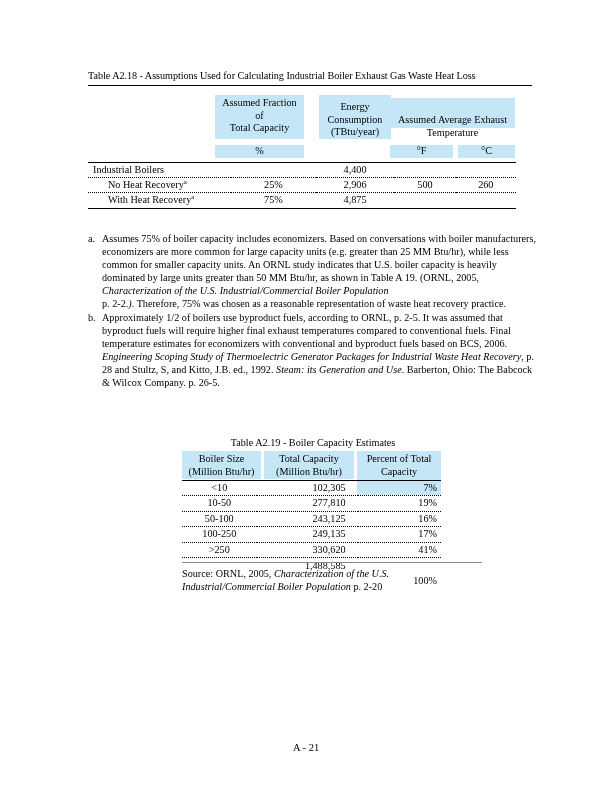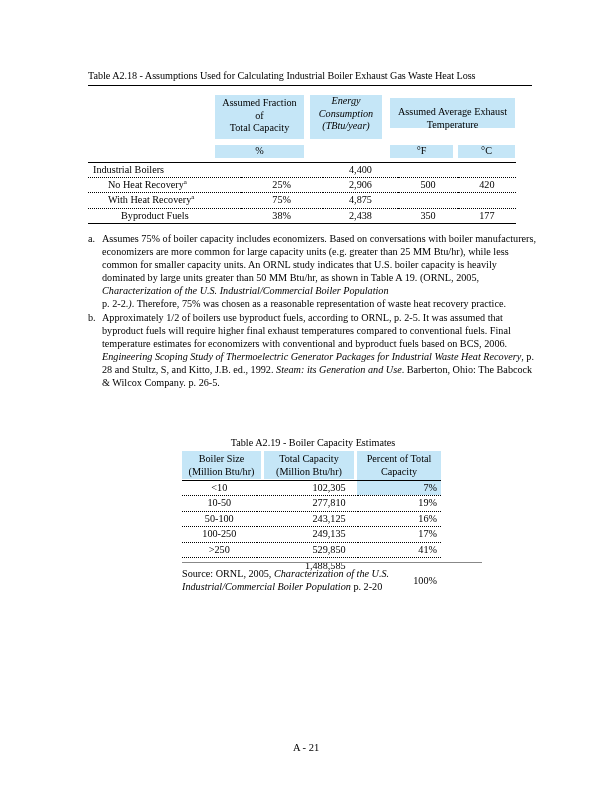--- a/index.html
+++ b/index.html
@@ -40,22 +40,22 @@
   .hdr-cell {
     position: absolute;
     background: #c5e6f7;
     font-size: 10.2px;
     line-height: 12.6px;
     text-align: center;
     color: #000;
     box-sizing: border-box;
   }
   #hdr-fraction { left: 215px; top: 95px; width: 89px; height: 44px; padding-top: 2px; }
-  #hdr-energy   { left: 310px; top: 95px; width: 72px; height: 44px; padding-top: 0; font-style: italic; }
-  #hdr-temp     { left: 390px; top: 98px; width: 125px; height: 30px; padding-top: 8px; }
+  #hdr-energy   { left: 319px; top: 95px; width: 72px; height: 44px; padding-top: 6px; }
+  #hdr-temp     { left: 390px; top: 98px; width: 125px; height: 30px; padding-top: 16px; }
   #hdr-pct      { left: 215px; top: 145px; width: 89px; height: 13px; }
   #hdr-degf     { left: 390px; top: 145px; width: 63px; height: 13px; }
   #hdr-degc     { left: 458px; top: 145px; width: 57px; height: 13px; }
 
   
   .t18 {
     position: absolute;
     left: 88px;
     top: 162px;
     width: 428px;
@@ -203,35 +203,28 @@
         <td class="c-pct"></td>
         <td class="c-energy">4,400</td>
         <td class="c-f"></td>
         <td class="c-c"></td>
       </tr>
       <tr class="dot-top">
         <td class="c-label ind1"><span>No Heat Recovery</span><sup>a</sup></td>
         <td class="c-pct">25%</td>
         <td class="c-energy">2,906</td>
         <td class="c-f">500</td>
-        <td class="c-c">420</td>
+        <td class="c-c">260</td>
       </tr>
       <tr class="dot-top">
         <td class="c-label ind1"><span>With Heat Recovery</span><sup>a</sup></td>
         <td class="c-pct">75%</td>
         <td class="c-energy">4,875</td>
         <td class="c-f"></td>
         <td class="c-c"></td>
-      </tr>
-      <tr class="dot-top">
-        <td class="c-label ind2"><span>Byproduct Fuels</span></td>
-        <td class="c-pct">38%</td>
-        <td class="c-energy">2,438</td>
-        <td class="c-f">350</td>
-        <td class="c-c">177</td>
       </tr>
       <tr class="solid-top">
         <td colspan="5" style="height:0;line-height:0;padding:0"></td>
       </tr>
     </tbody>
   </table>
 
   <div class="footnotes">
     <div class="fn">
       <span class="marker">a.</span><span>Assumes 75% of boiler capacity includes economizers.  Based on conversations with boiler manufacturers, economizers are more common for large capacity units (e.g. greater than 25 MM Btu/hr), while less common for smaller capacity units.  An ORNL study indicates that U.S. boiler capacity is heavily dominated by large units greater than 50 MM Btu/hr, as shown in Table A 19. (ORNL, 2005, </span><span class="ital">Characterization of the U.S. Industrial/Commercial Boiler Population</span><br>
@@ -278,21 +271,21 @@
         <td class="c-cap">243,125</td>
         <td class="c-p">16%</td>
       </tr>
       <tr class="dot-top">
         <td class="c-size">100-250</td>
         <td class="c-cap">249,135</td>
         <td class="c-p">17%</td>
       </tr>
       <tr class="dot-top">
         <td class="c-size">&gt;250</td>
-        <td class="c-cap">529,850</td>
+        <td class="c-cap">330,620</td>
         <td class="c-p">41%</td>
       </tr>
       <tr class="dot-top total-row">
         <td class="c-size"></td>
         <td class="c-cap">1,488,585</td>
         <td class="c-p"></td>
       </tr>
       <tr class="total-row2">
         <td class="c-size"></td>
         <td class="c-cap"></td>

